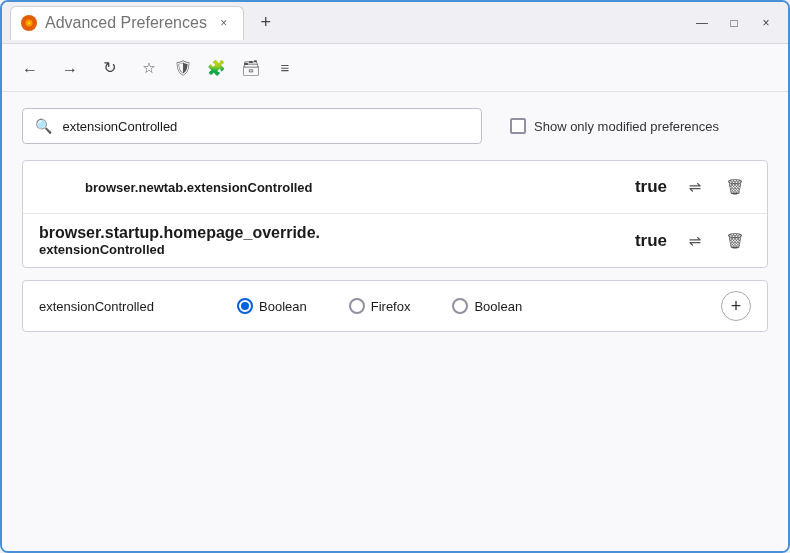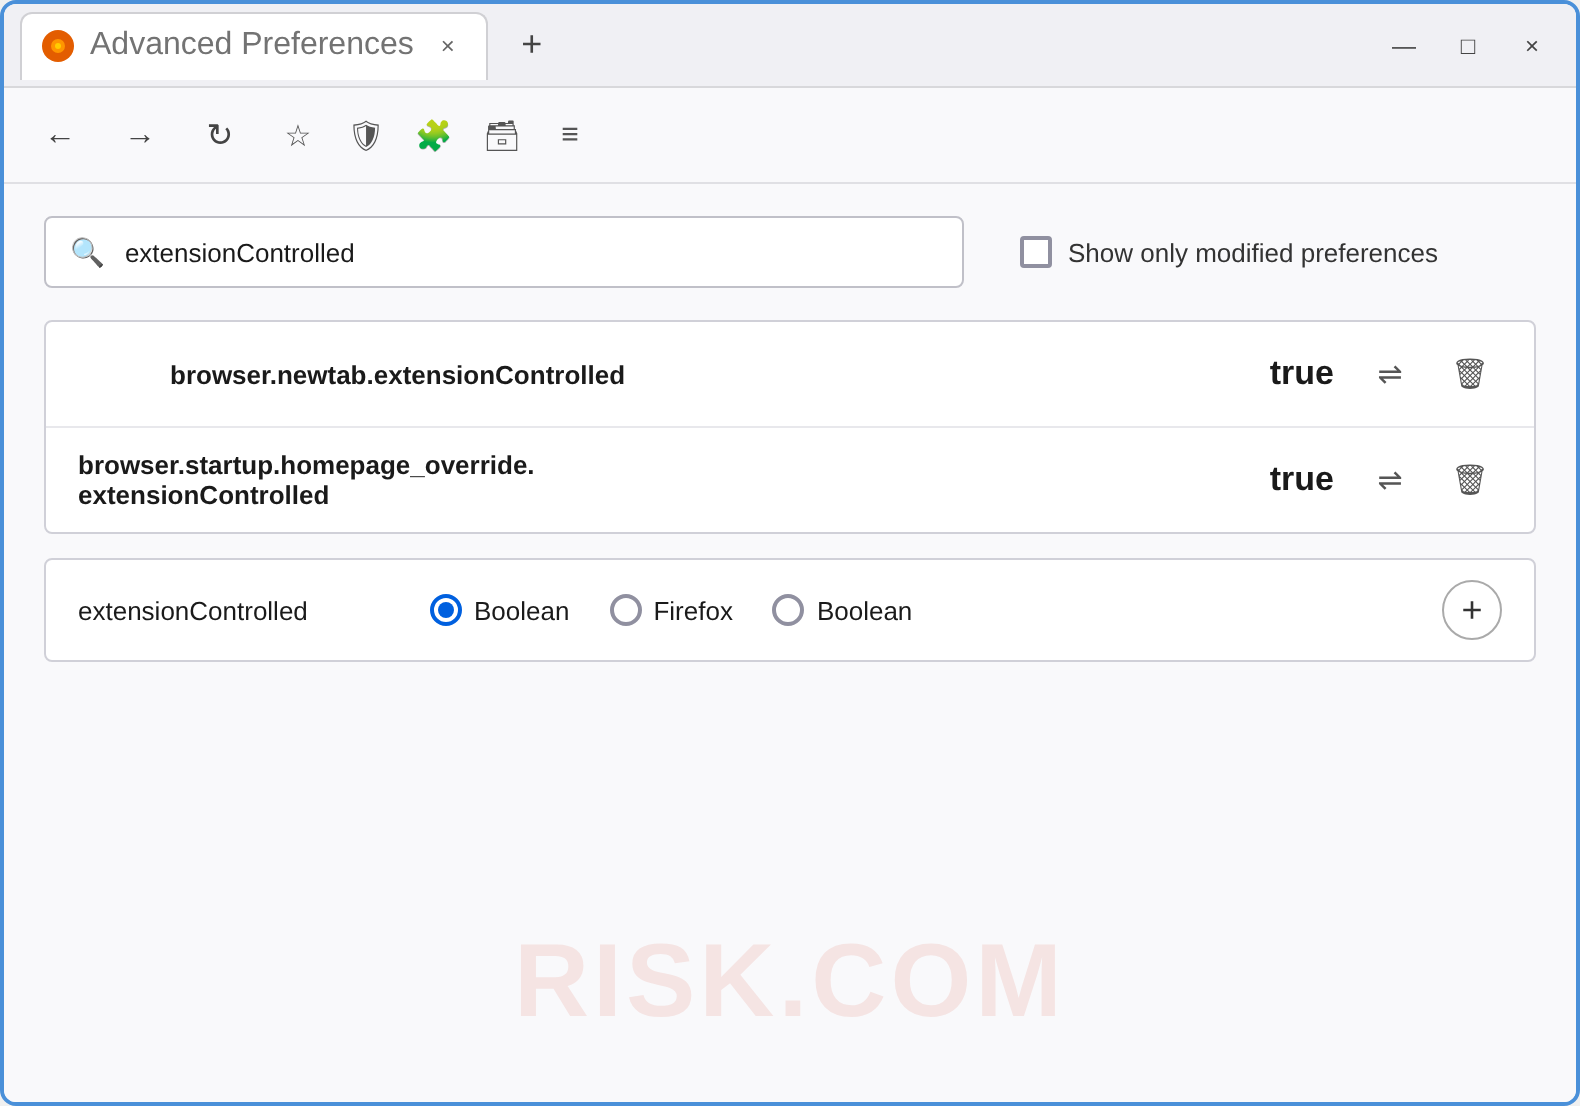--- a/index.html
+++ b/index.html
@@ -361,20 +361,21 @@
       align-items: center;
       gap: 20px;
       flex: 1;
     }
 
     .radio-option {
       display: flex;
       align-items: center;
       gap: 6px;
       cursor: pointer;
+      margin-left: 22px;
     }
 
     .radio-outer {
       width: 16px;
       height: 16px;
       border-radius: 50%;
       border: 2px solid #9090a0;
       display: flex;
       align-items: center;
       justify-content: center;
@@ -412,21 +413,21 @@
       color: #333;
       cursor: pointer;
       font-weight: 300;
     }
 
     .pref-multiline-name {
       flex: 1;
     }
 
     .pref-name-line1 {
-      font-size: 13px;
+      font-size: 16px;
       font-weight: 700;
       color: #1a1a1a;
       display: block;
     }
 
     .pref-name-line2 {
       font-size: 13px;
       font-weight: 700;
       color: #1a1a1a;
       display: block;
@@ -467,21 +468,20 @@
       <div class="nav-icon">☆</div>
       <div class="nav-icon">🛡</div>
       <div class="nav-icon">🧩</div>
       <div class="nav-icon">🗃</div>
       <div class="nav-icon">≡</div>
     </div>
   </div>
 
   <div class="content">
 
-    <div class="watermark">RISK.COM</div>
 
     <div class="search-bar">
       <div class="search-input-wrapper">
         <span class="search-icon">🔍</span>
         <input class="search-input" type="text" value="extensionControlled" style="">
       </div>
       <div class="show-modified">
         <div class="checkbox-custom"></div>
         <span class="show-modified-label">Show only modified preferences</span>
       </div>

